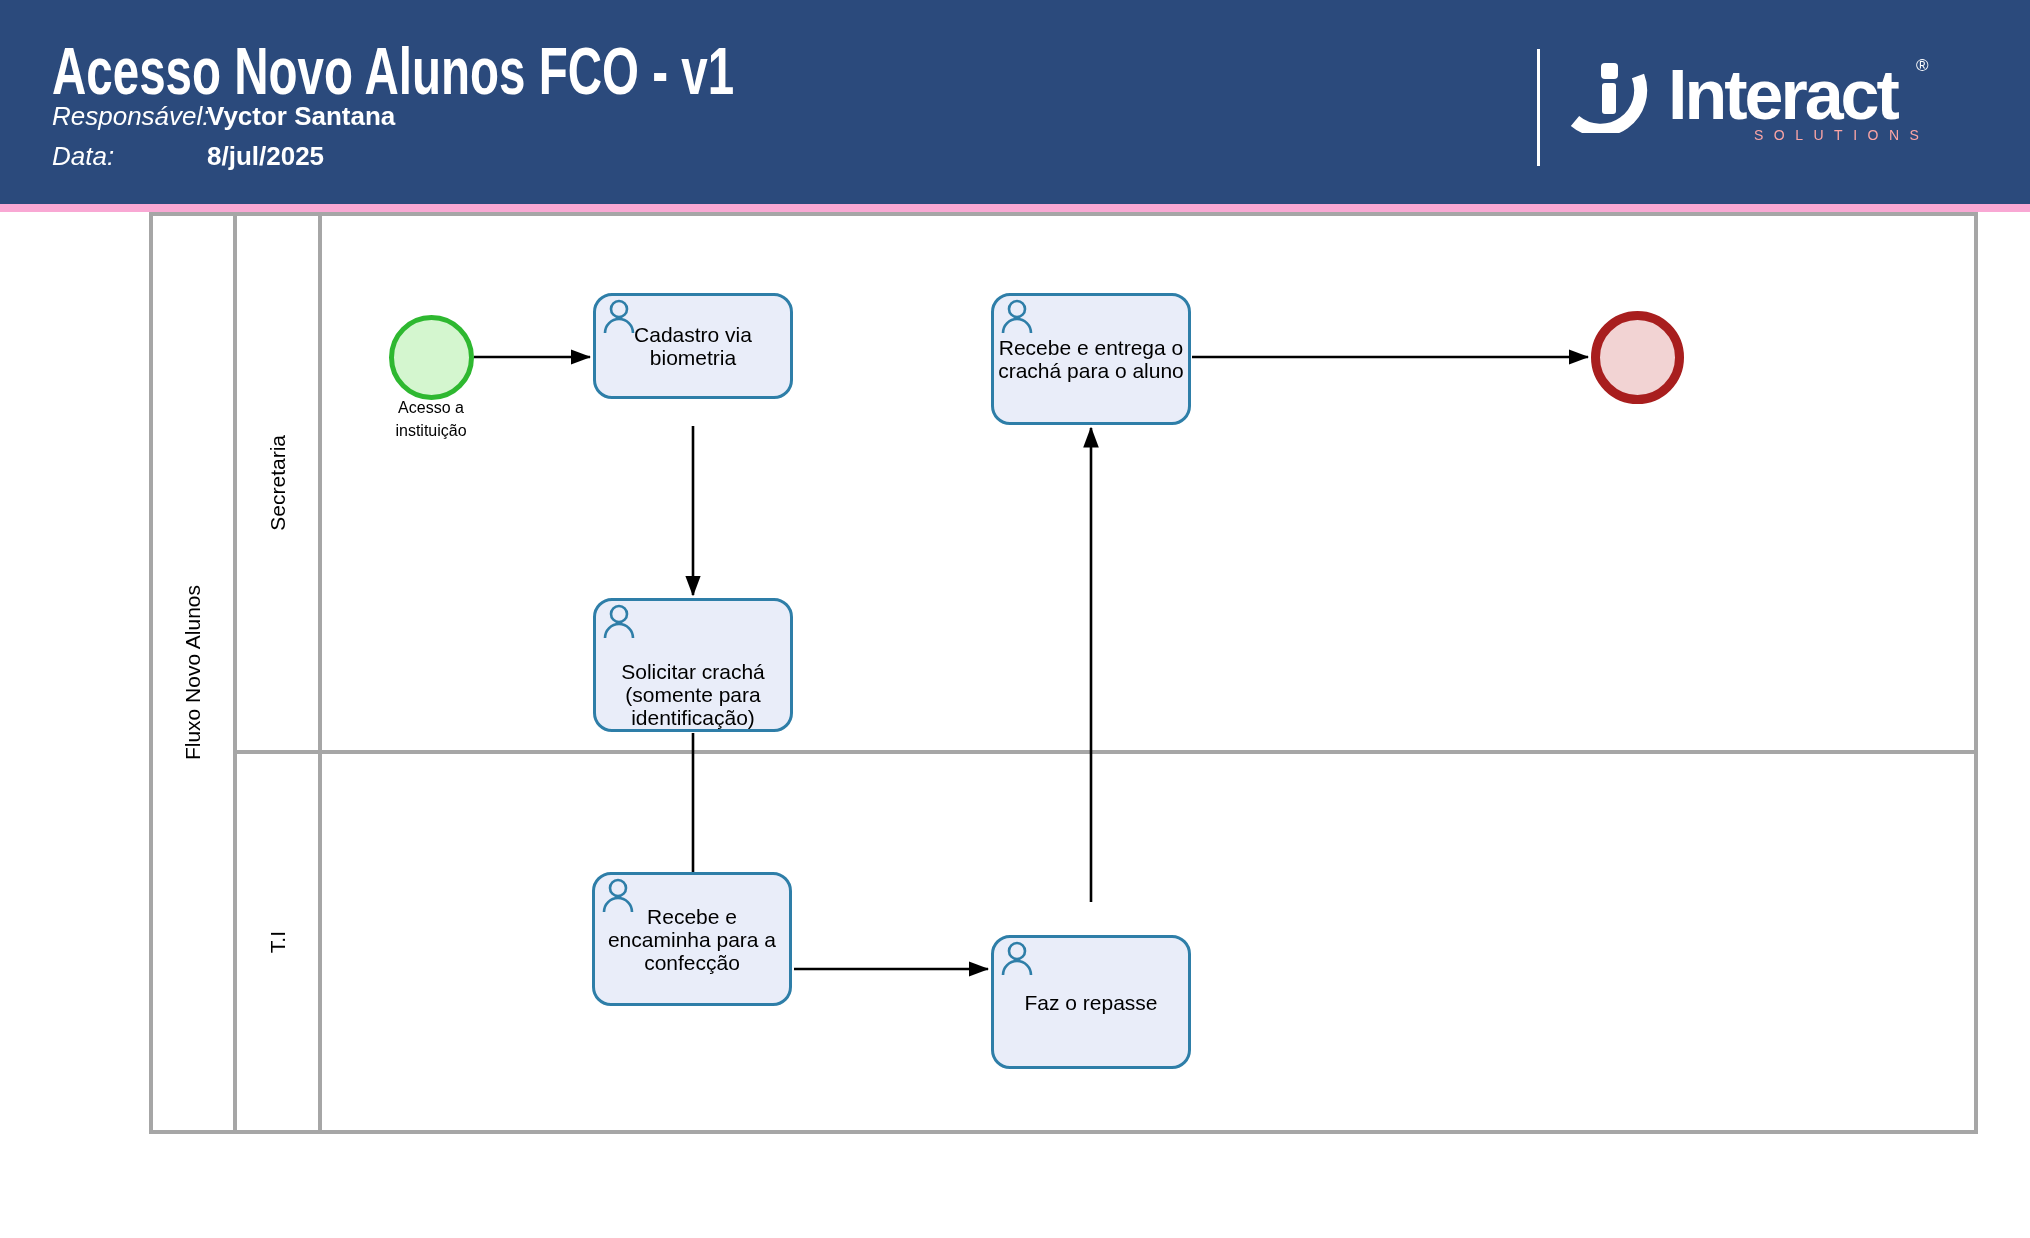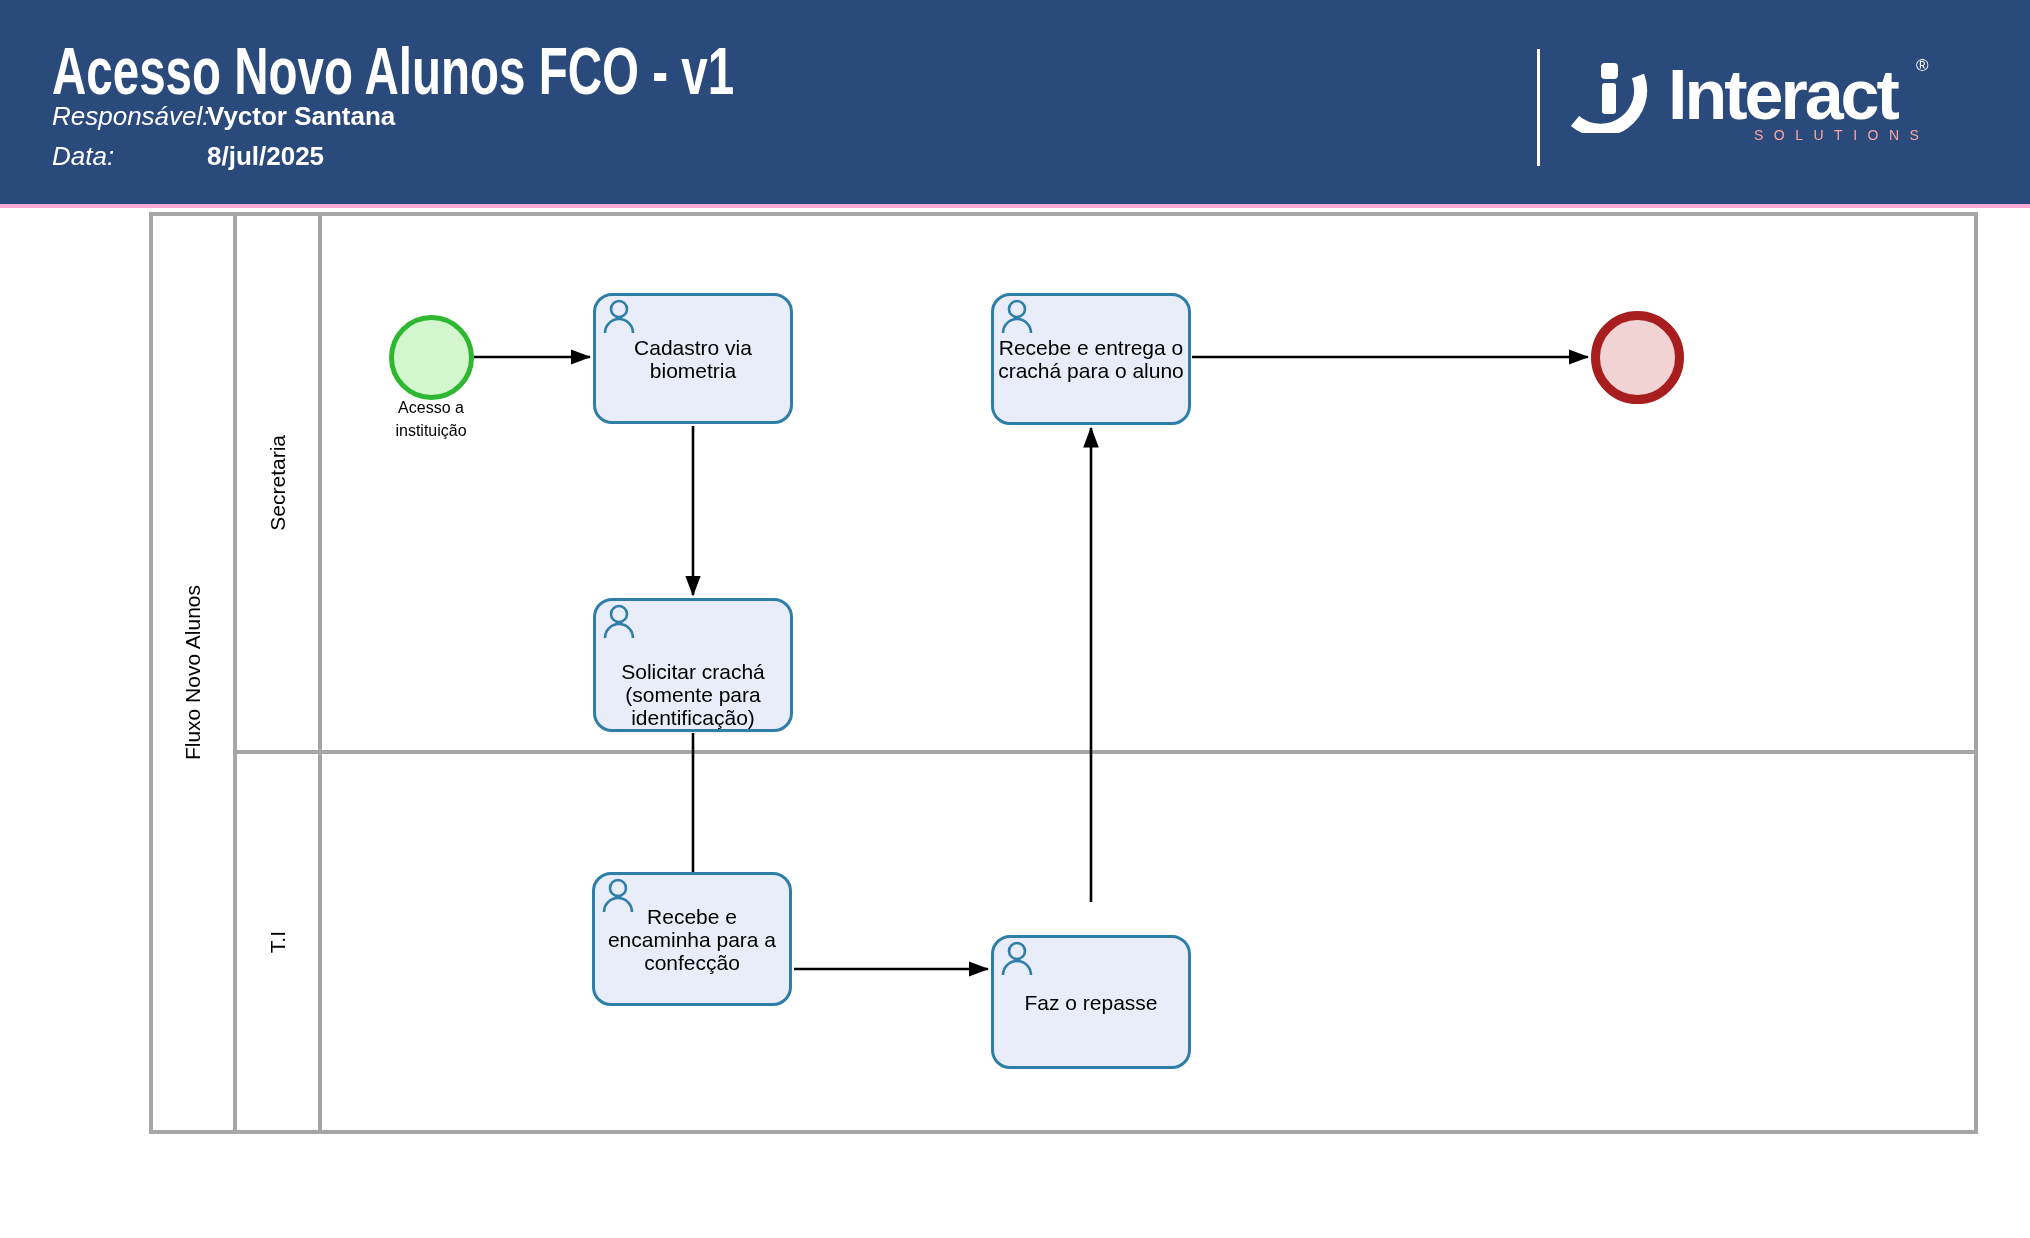--- a/index.html
+++ b/index.html
@@ -4,21 +4,21 @@
 <style>
   html,body{margin:0;padding:0;background:#fff;}
   body{
     position:relative;width:2030px;height:1238px;overflow:hidden;
     font-family:"Liberation Sans",sans-serif;color:#000;
   }
 
   
   .header{
     position:absolute;left:0;top:0;width:2030px;height:204px;
-    background:#2b4a7c;color:#fff;border-bottom:4px solid #f9a8d4;
+    background:#2b4a7c;color:#fff;border-bottom:8px solid #f9a8d4;
   }
   .page-title{
     position:absolute;left:52px;top:38px;font-size:66px;font-weight:bold;
     line-height:1;white-space:nowrap;transform:scaleX(0.72);transform-origin:0 0;
   }
   .meta{
     position:absolute;left:52px;top:103px;display:grid;
     grid-template-columns:155px auto;row-gap:14px;font-size:26px;line-height:26px;
   }
   .meta .lbl{font-style:italic;font-weight:normal;}
@@ -57,21 +57,21 @@
   
   .task{
     position:absolute;width:200px;box-sizing:border-box;
     background:#e9edf9;border:3px solid #2e7ea8;border-radius:19px;
     display:flex;align-items:center;justify-content:center;
   }
   .task-label{
     text-align:center;font-size:21px;line-height:23px;white-space:pre-line;padding:0 4px;
   }
   .task .icon-wrap{position:absolute;left:6px;top:3px;}
-  #task-cadastro{left:593px;top:293px;height:131px;}
+  #task-cadastro{left:593px;top:293px;height:106px;}
   #task-recebe-entrega{left:991px;top:293px;height:132px;}
   #task-solicitar{left:593px;top:598px;height:134px;align-items:flex-end;}
   #task-encaminha{left:592px;top:872px;height:134px;}
   #task-repasse{left:991px;top:903px;height:134px;margin-top:32px;}
 
   .event{position:absolute;border-radius:50%;box-sizing:border-box;}
   #start-event{left:389px;top:315px;width:85px;height:85px;background:#d4f6cf;border:5px solid #2eb830;}
   #end-event{left:1591px;top:311px;width:93px;height:93px;background:#f2d3d3;border:9px solid #a81e1e;}
   #start-label{
     position:absolute;left:358px;top:396px;width:146px;text-align:center;

